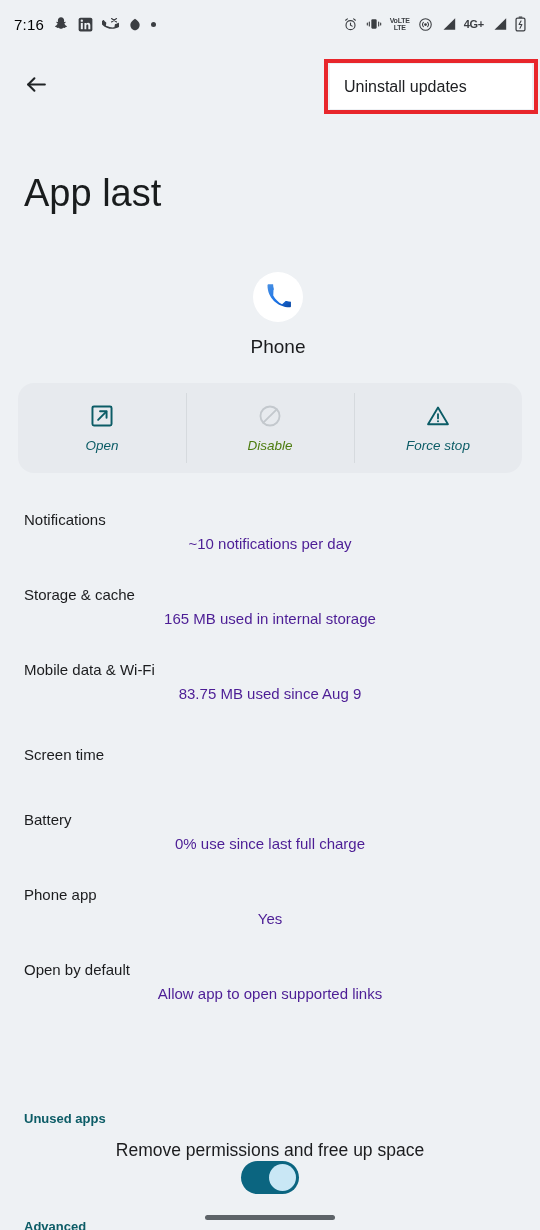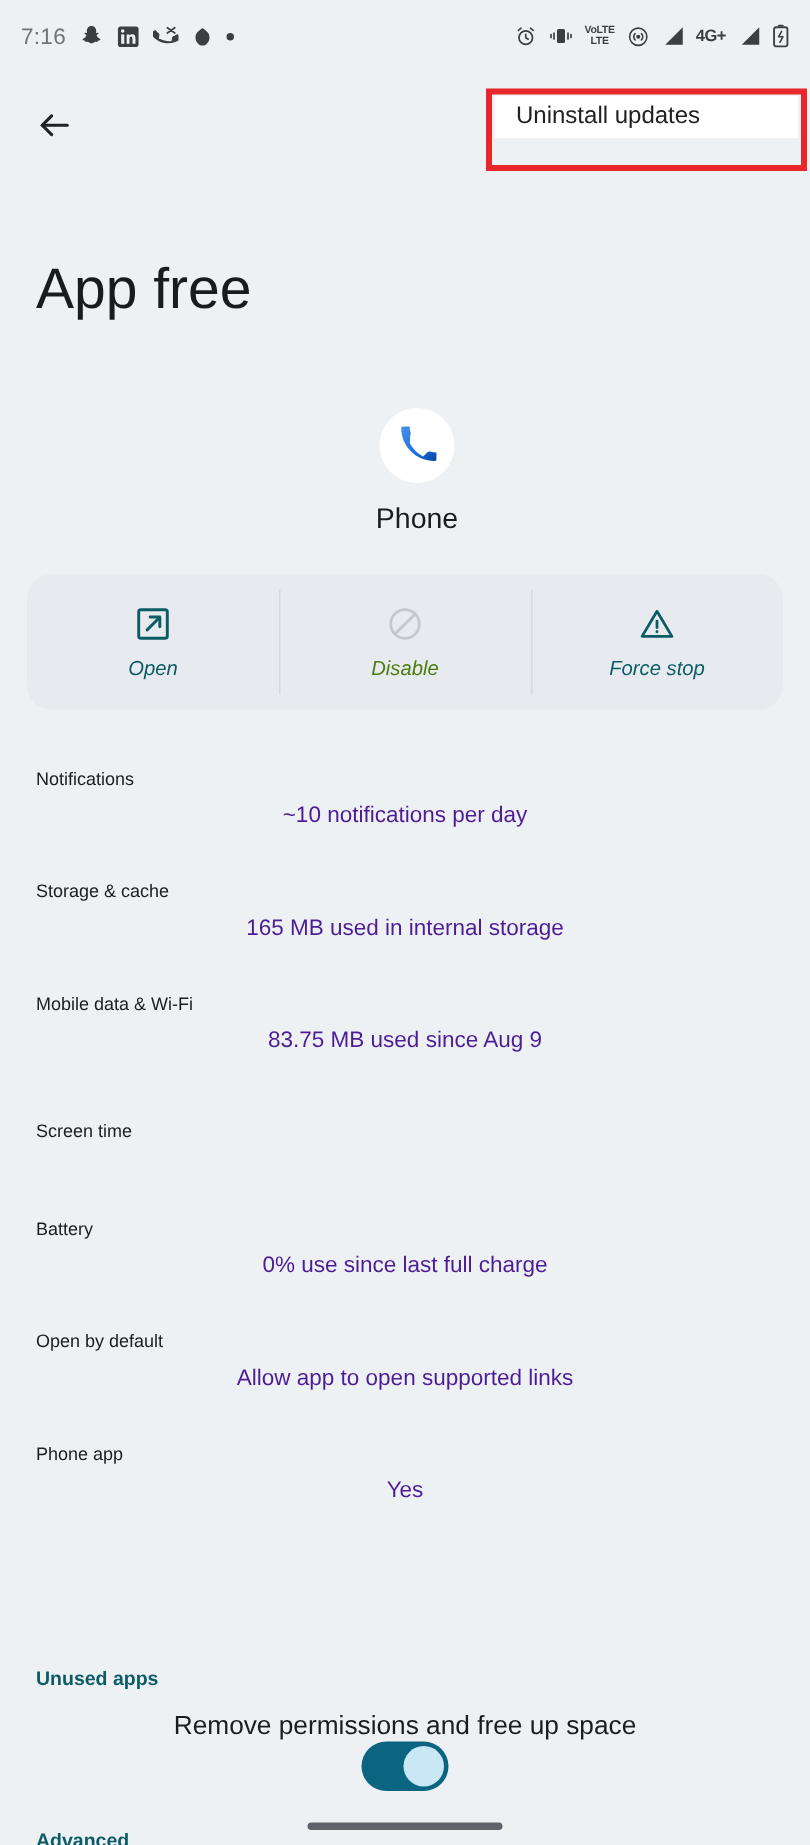--- a/index.html
+++ b/index.html
@@ -26,21 +26,21 @@
     padding: 0 14px;
     box-sizing: border-box;
   }
   .sb-left {
     display: flex;
     align-items: center;
     gap: 9px;
   }
   .sb-time {
     font-size: 15px;
-    color: #737373;
+    color: #000000;
     letter-spacing: 0.2px;
     font-weight: 400;
   }
   .sb-icon {
     display: inline-flex;
     align-items: center;
     justify-content: center;
     color: #3b3e42;
   }
   .sb-right {
@@ -94,21 +94,21 @@
     height: 55px;
     border: 4px solid #e8262b;
     box-sizing: border-box;
     z-index: 30;
   }
   .popup-menu {
     position: absolute;
     left: 330px;
     top: 64px;
     width: 202px;
-    height: 28px;
+    height: 45px;
     background: #ffffff;
     box-sizing: border-box;
     z-index: 25;
     display: flex;
     align-items: center;
   }
   .popup-item {
     font-size: 16px;
     color: #202124;
     padding-left: 14px;
@@ -193,21 +193,21 @@
     left: 0; right: 0;
   }
   .list-item {
     padding: 0 24px;
     height: 75px;
     display: flex;
     flex-direction: column;
     justify-content: center;
   }
   .li-title {
-    font-size: 12px;
+    font-size: 15px;
     color: #1b1c1e;
     line-height: 25px;
   }
   .li-sub {
     font-size: 15px;
     color: #4c1d95;
     margin-top: 3px;
     line-height: 17px;
     text-align: center;
   }
@@ -379,21 +379,21 @@
       </svg>
     </span>
   </div>
 </div>
 
 <div class="popup-menu">
   <div class="popup-item">Uninstall updates</div>
 </div>
 <div class="annot-box"></div>
 
-<div class="page-title">App free</div>
+<div class="page-title">App last</div>
 
 <div class="app-header">
   <div class="app-icon">
     <svg width="30" height="30" viewBox="0 0 24 24">
       <defs>
         <linearGradient id="phg" x1="0" y1="0" x2="1" y2="1">
           <stop offset="0%" stop-color="#4a90e2"></stop>
           <stop offset="55%" stop-color="#1a73e8"></stop>
           <stop offset="100%" stop-color="#0b47a1"></stop>
         </linearGradient>
@@ -460,27 +460,27 @@
   <div class="list-item">
     <span class="li-title">Screen time</span>
   </div>
 
   <div class="list-item">
     <span class="li-title">Battery</span>
     <span class="li-sub">0% use since last full charge</span>
   </div>
 
   <div class="list-item">
+    <span class="li-title">Phone app</span>
+    <span class="li-sub">Yes</span>
+  </div>
+
+  <div class="list-item">
     <span class="li-title">Open by default</span>
     <span class="li-sub">Allow app to open supported links</span>
-  </div>
-
-  <div class="list-item">
-    <span class="li-title">Phone app</span>
-    <span class="li-sub">Yes</span>
   </div>
 </div>
 
 <div class="section-header">Unused apps</div>
 
 <div class="toggle-row">
   <span class="toggle-label">Remove permissions and free up space</span>
   <span class="switch">
     <span class="knob"></span>
   </span>

